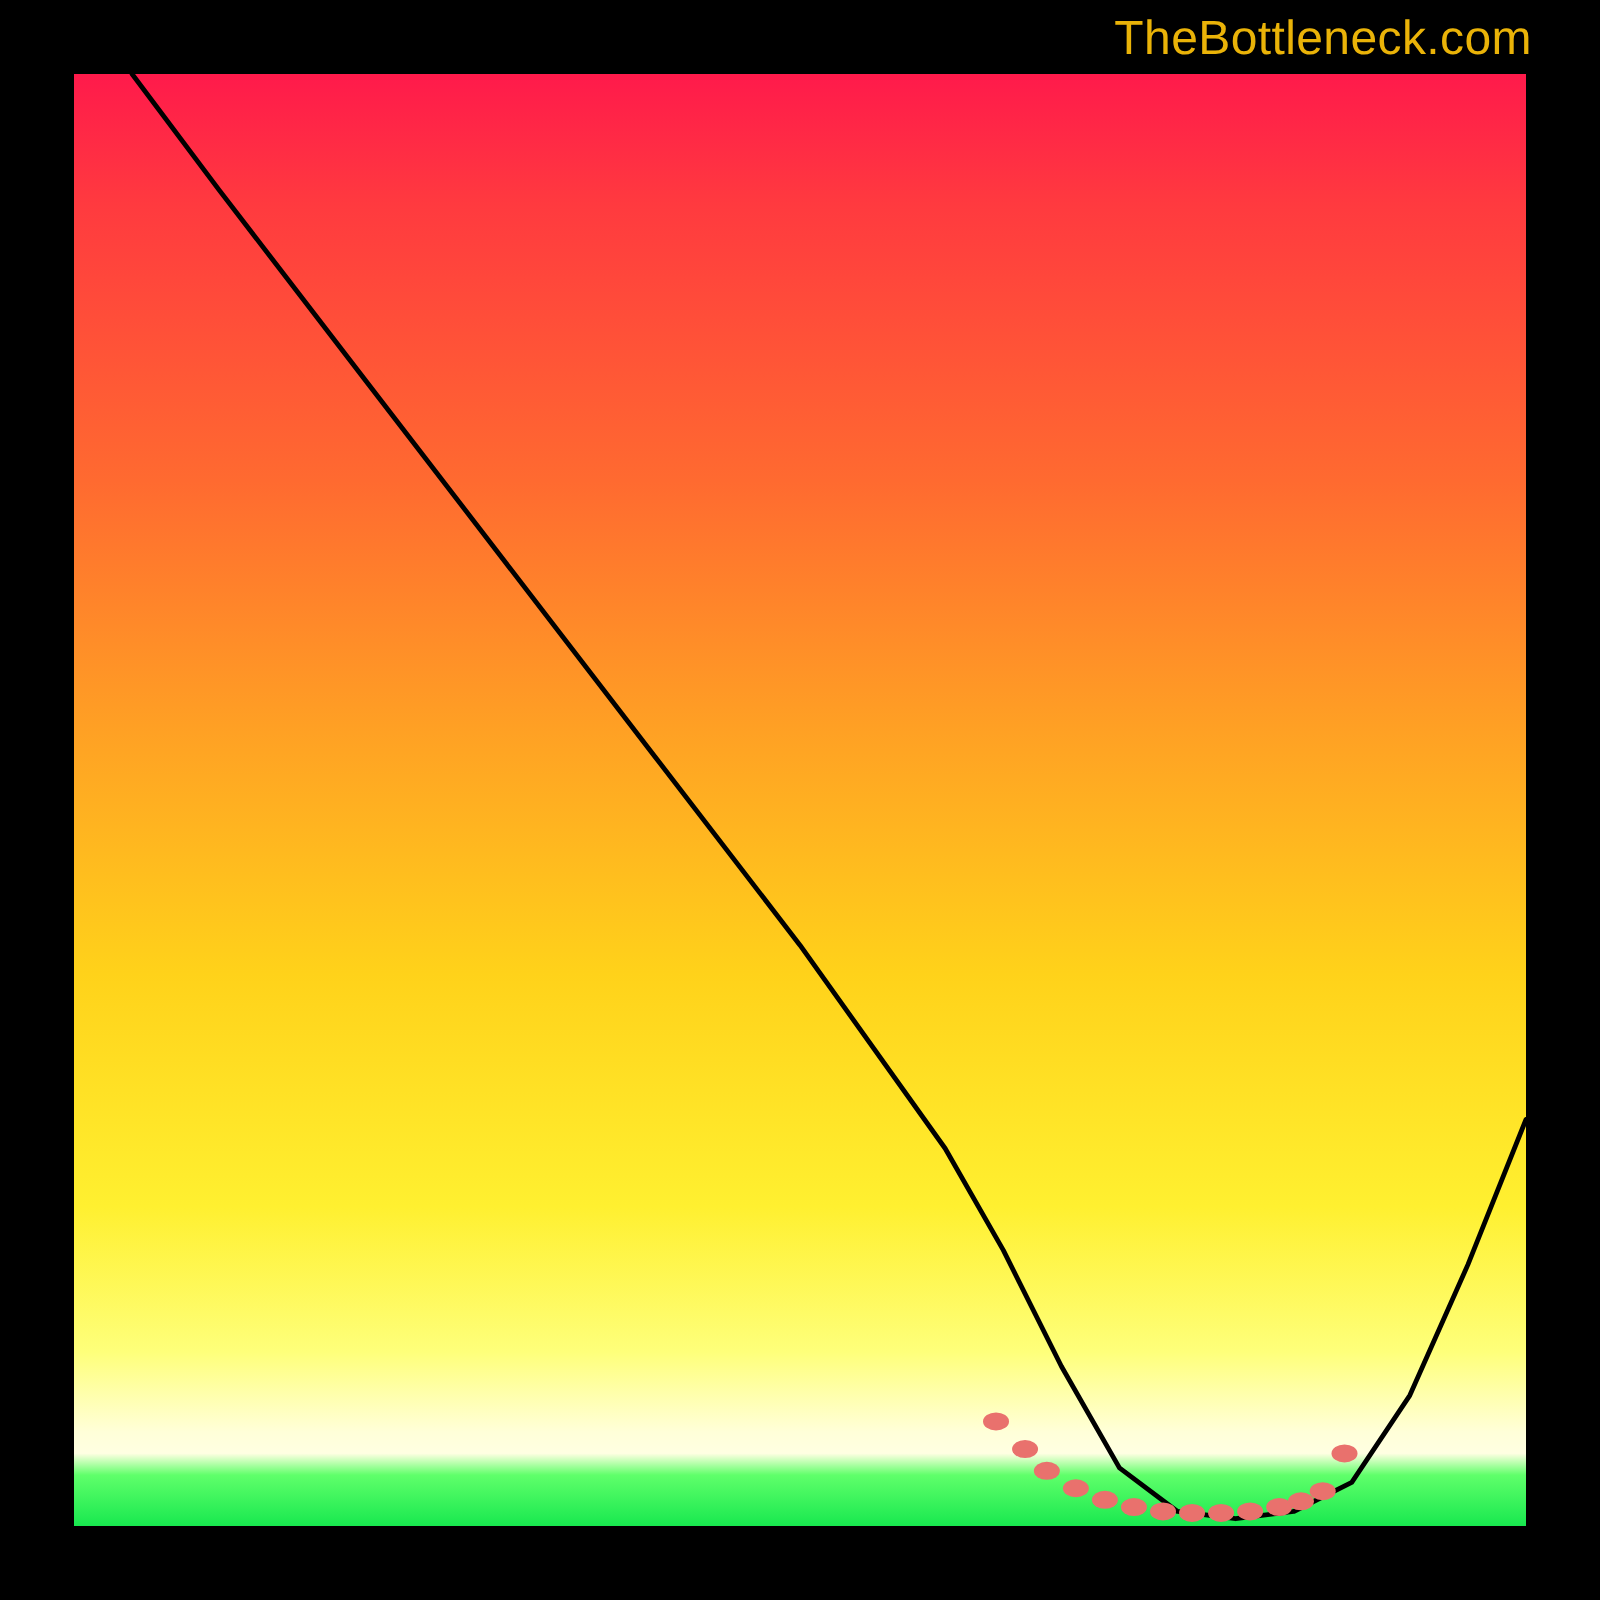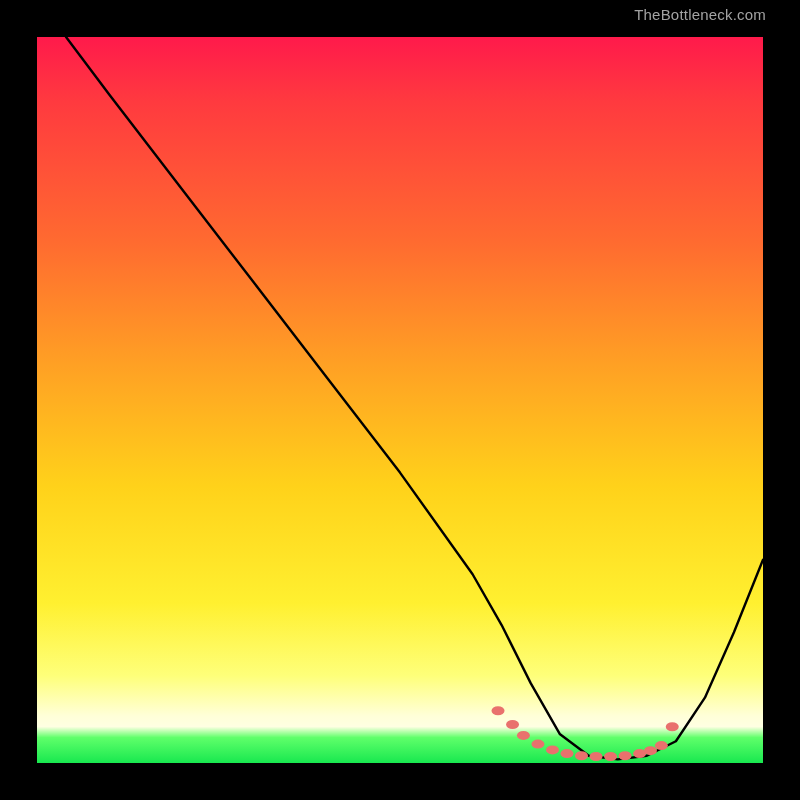--- a/index.html
+++ b/index.html
@@ -53,22 +53,22 @@
     position: absolute;
     left: 0;
     top: 0;
     width: 726px;
     height: 726px;
   }
   .watermark {
     position: absolute;
     right: 34px;
     top: 6px;
-    color: #a3a3a3;
-    font-size: 15px;
+    color: #eab308;
+    font-size: 24px;
     font-weight: 400;
     letter-spacing: 0.2px;
     user-select: none;
   }
 </style>
 </head>
 <body>
 
 <div class="frame">
 

